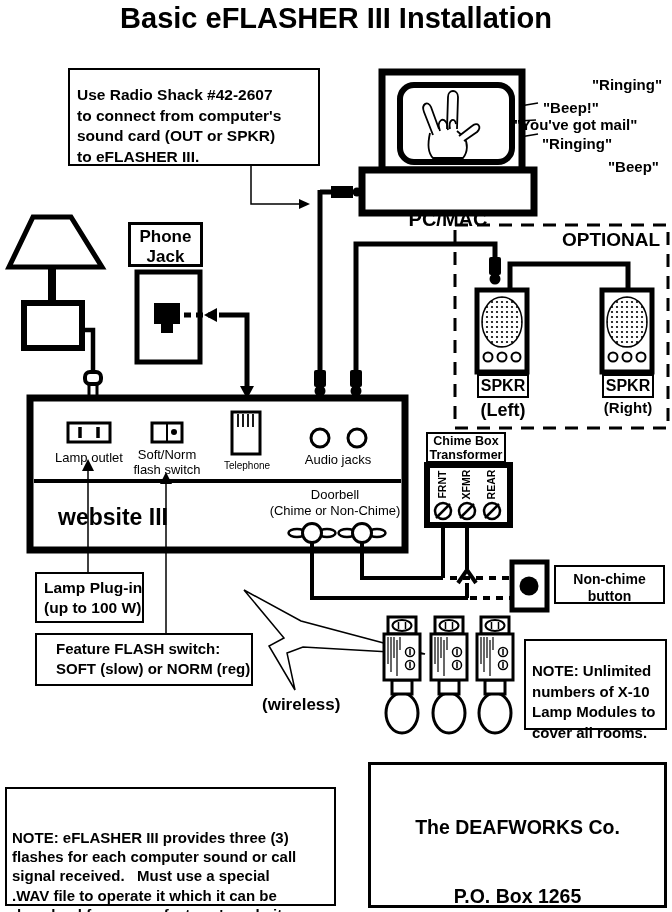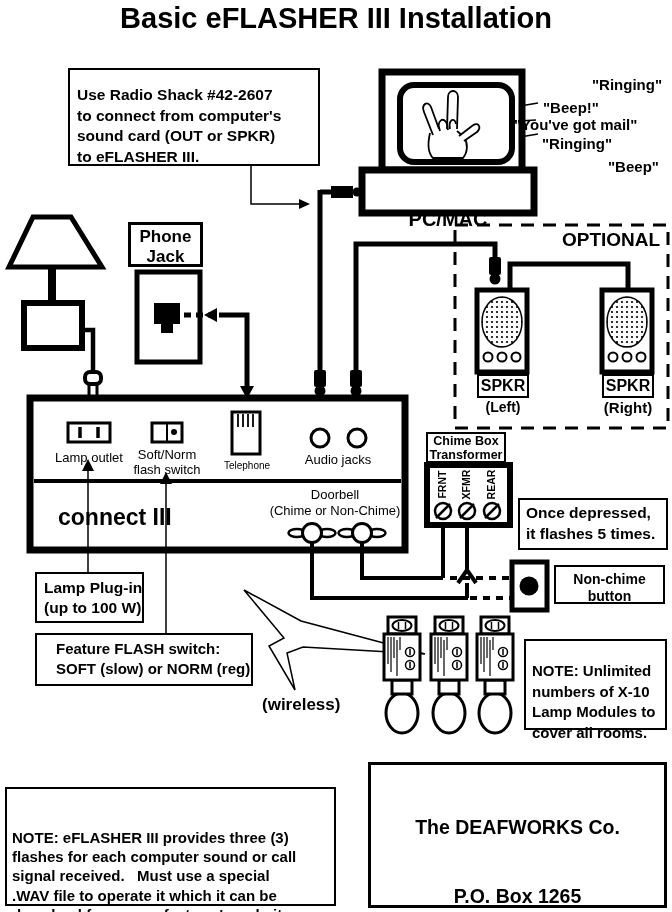--- a/index.html
+++ b/index.html
@@ -251,41 +251,39 @@
   <div class="lbl b" style="left:608px;top:158px;font-size:15px;">"Beep"</div>
 
   <div class="lbl b ctr" style="left:362px;top:178px;width:172px;font-size:20px;margin-top:29px;">PC/MAC</div>
 
   <div class="bx b ctr" style="left:128px;top:222px;width:75px;height:45px;border-width:3px;font-size:17px;line-height:1.15;padding-top:2px;">Phone
 Jack</div>
 
   <div class="lbl b" style="left:562px;top:228px;font-size:19px;">OPTIONAL</div>
 
   <div class="bx b ctr" style="left:477px;top:374px;width:52px;height:24px;font-size:16px;line-height:20px;">SPKR</div>
-  <div class="lbl b ctr" style="left:470px;top:399px;width:66px;font-size:14px;">(Left)</div>
+  <div class="lbl b ctr" style="left:470px;top:399px;width:66px;font-size:18px;">(Left)</div>
   <div class="bx b ctr" style="left:602px;top:374px;width:52px;height:24px;font-size:16px;line-height:20px;">SPKR</div>
   <div class="lbl b ctr" style="left:595px;top:399px;width:66px;font-size:15px;">(Right)</div>
 
   <div class="lbl ctr" style="left:51px;top:450px;width:76px;font-size:13px;">Lamp outlet</div>
   <div class="lbl ctr" style="left:132px;top:448px;width:70px;font-size:13px;line-height:1.15;">Soft/Norm
 flash switch</div>
   <div class="lbl ctr" style="left:212px;top:460px;width:70px;font-size:10px;">Telephone</div>
   <div class="lbl ctr" style="left:296px;top:452px;width:84px;font-size:13px;">Audio jacks</div>
   <div class="lbl ctr" style="left:268px;top:487px;width:134px;font-size:13px;line-height:1.2;">Doorbell
 (Chime or Non-Chime)</div>
-  <div class="lbl b" style="left:58px;top:503px;font-size:23px;">connect III</div>
+  <div class="lbl b" style="left:58px;top:503px;font-size:23px;">website III</div>
 
   <div class="bx b ctr" style="left:426px;top:432px;width:80px;height:31px;font-size:12.5px;line-height:1.1;padding-top:1px;">Chime Box
 Transformer</div>
   <div class="lbl b ctr" style="left:423px;top:478px;width:40px;font-size:10.5px;transform:rotate(-90deg);">FRNT</div>
   <div class="lbl b ctr" style="left:447px;top:478px;width:40px;font-size:10.5px;transform:rotate(-90deg);">XFMR</div>
   <div class="lbl b ctr" style="left:472px;top:478px;width:40px;font-size:10.5px;transform:rotate(-90deg);">REAR</div>
 
-  <div class="bx b" style="left:518px;top:498px;width:150px;height:52px;padding:3px 6px;font-size:15.5px;line-height:1.35;">Once depressed,
-it flashes 5 times.</div>
 
   <div class="bx b ctr" style="left:554px;top:565px;width:111px;height:39px;font-size:14px;line-height:1.2;padding-top:4px;">Non-chime
 button</div>
 
   <div class="bx b" style="left:35px;top:572px;width:109px;height:51px;padding:4px 7px;font-size:15.5px;line-height:1.3;">Lamp Plug-in
 (up to 100 W)</div>
 
   <div class="bx b" style="left:35px;top:633px;width:218px;height:53px;padding:4px 19px;font-size:15px;line-height:1.35;">Feature FLASH switch:
 SOFT (slow) or NORM (reg)</div>
 

